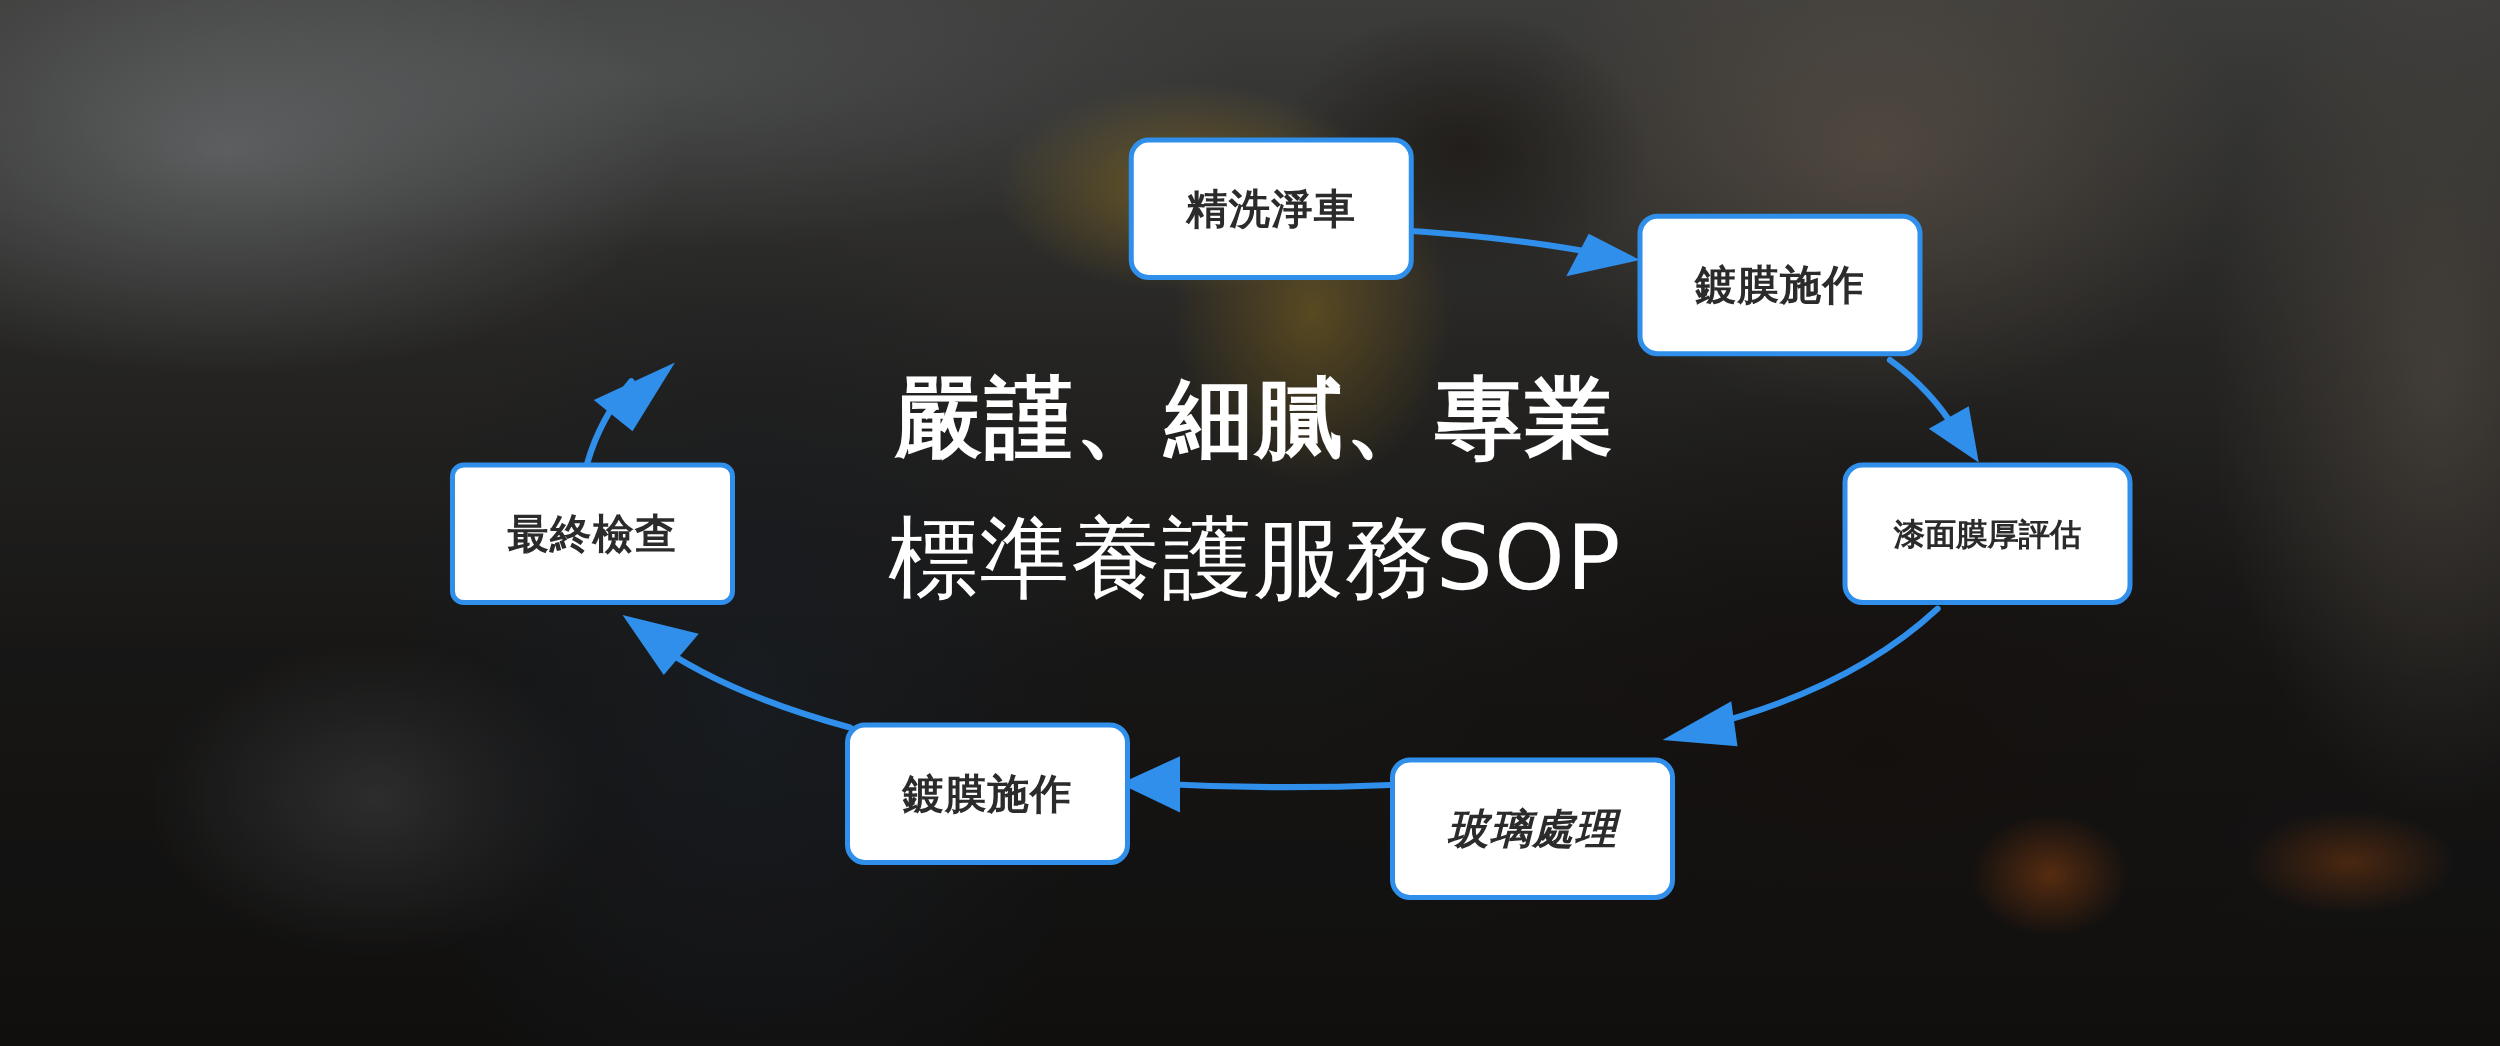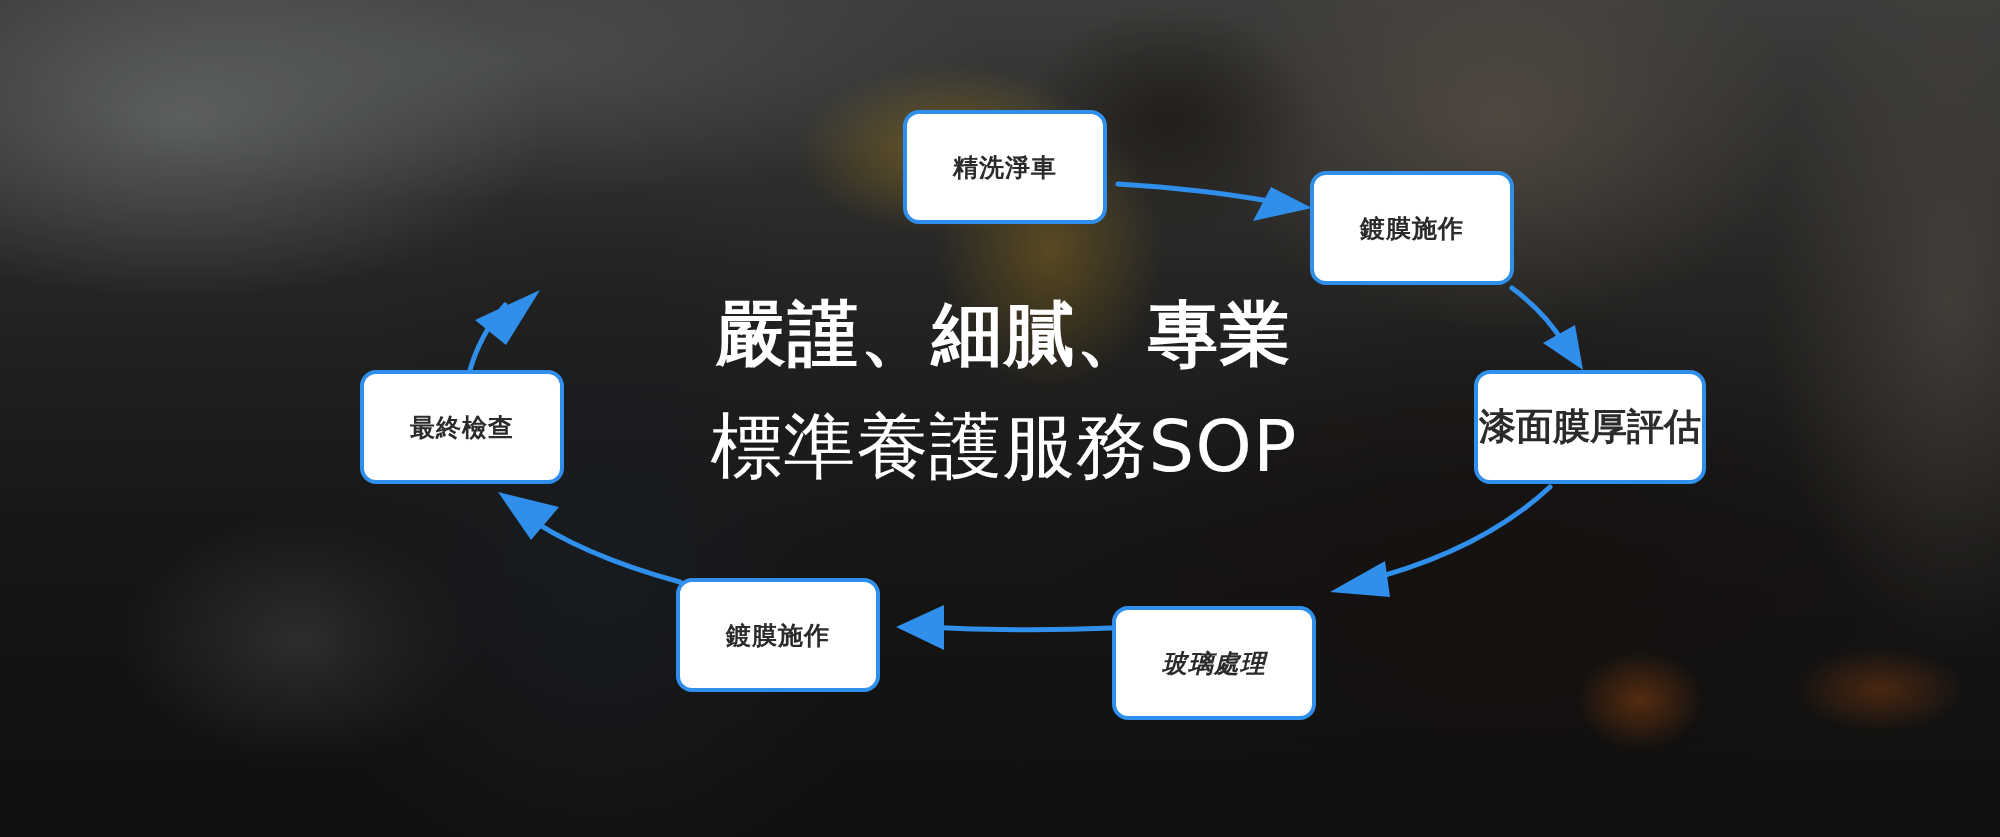--- a/index.html
+++ b/index.html
@@ -43,36 +43,36 @@
   }
   .arrows {
     position: absolute;
     left: 0;
     top: 0;
     width: 2000px;
     height: 837px;
   }
   .step {
     position: absolute;
-    width: 204px;
+    width: 228px;
     height: 114px;
     background: #ffffff;
     border: 4px solid #2f8fea;
     border-radius: 16px;
     box-sizing: border-box;
     display: flex;
     align-items: center;
     justify-content: center;
     color: #2b2b2b;
-    font-size: 25px;
+    font-size: 33px;
     font-weight: bold;
     letter-spacing: 1px;
     white-space: nowrap;
   }
-  .step.wide { width: 232px; font-size: 37px; letter-spacing: 0; }
+  .step.wide { width: 232px; font-size: 25px; letter-spacing: 0; }
   .title {
     position: absolute;
     left: 0;
     width: 2000px;
     text-align: center;
     color: #ffffff;
     white-space: nowrap;
   }
   .title-line1 {
     top: 292px;
@@ -139,16 +139,16 @@
   </div>
   <div class="step wide" style="left:1474px; top:370px;">
     <span>漆面膜厚評估</span>
   </div>
   <div class="step" style="left:1112px; top:606px;font-style:italic;">
     <span>玻璃處理</span>
   </div>
   <div class="step" style="left:676px; top:578px;">
     <span>鍍膜施作</span>
   </div>
-  <div class="step" style="left:360px; top:370px;">
+  <div class="step" style="left:360px; top:370px;border-radius:11px;">
     <span>最終檢查</span>
   </div>
 </div>
 
 </body></html>

